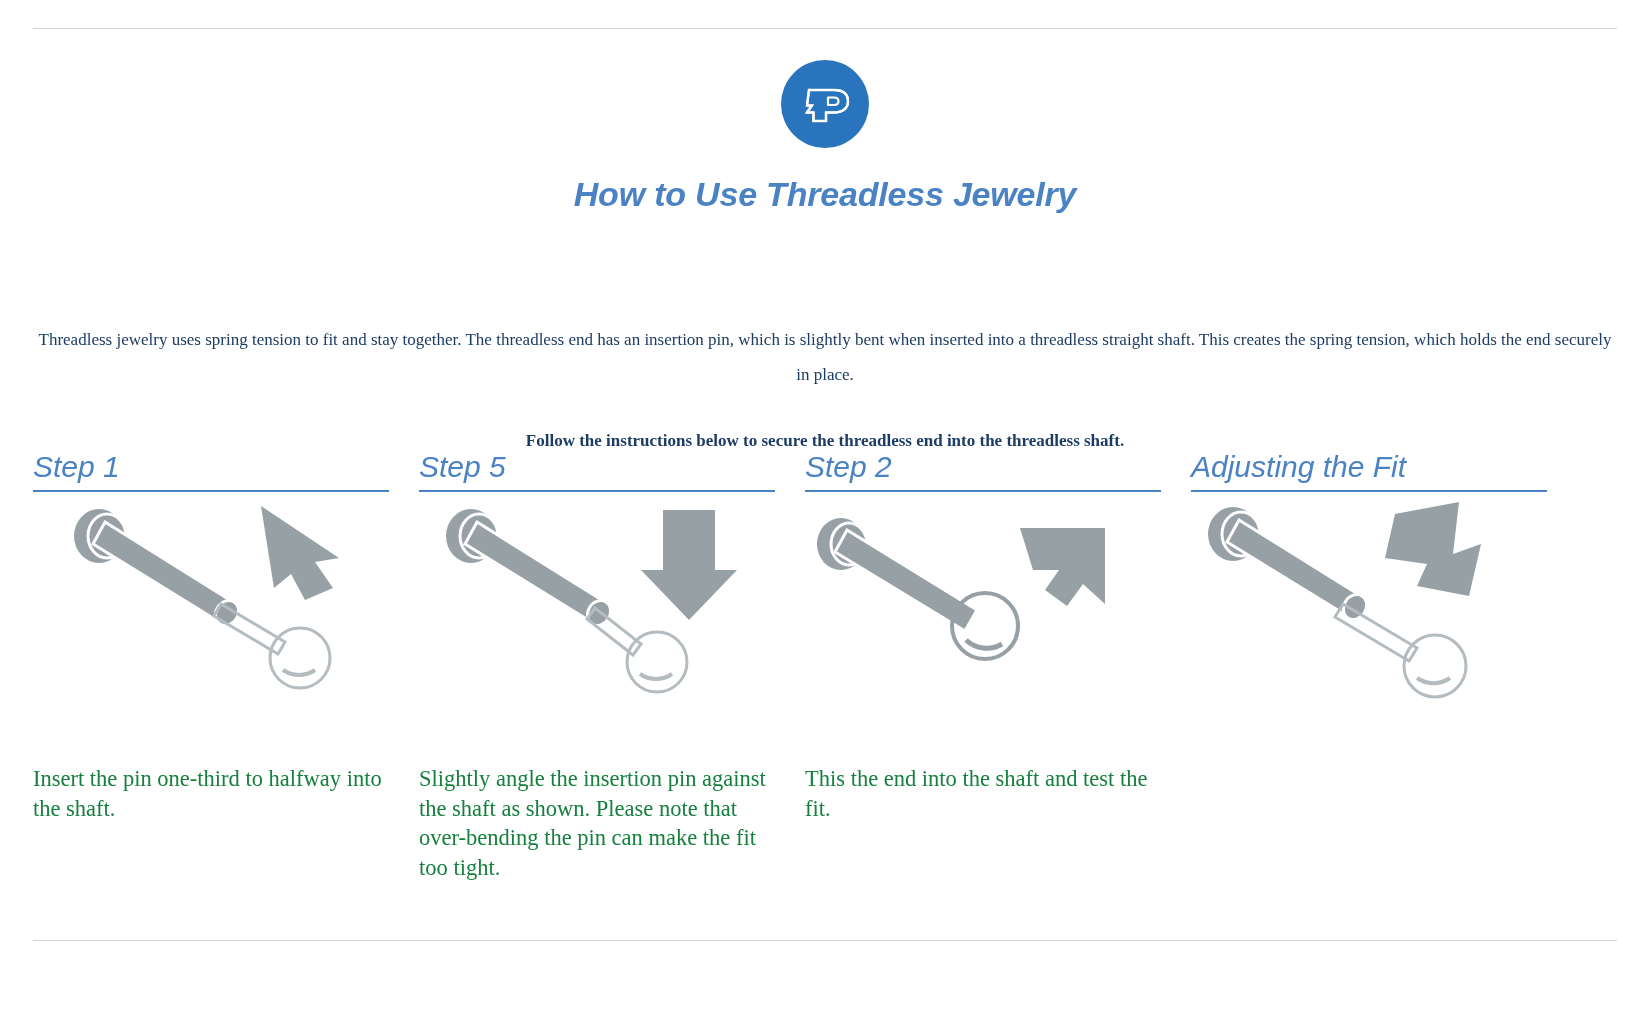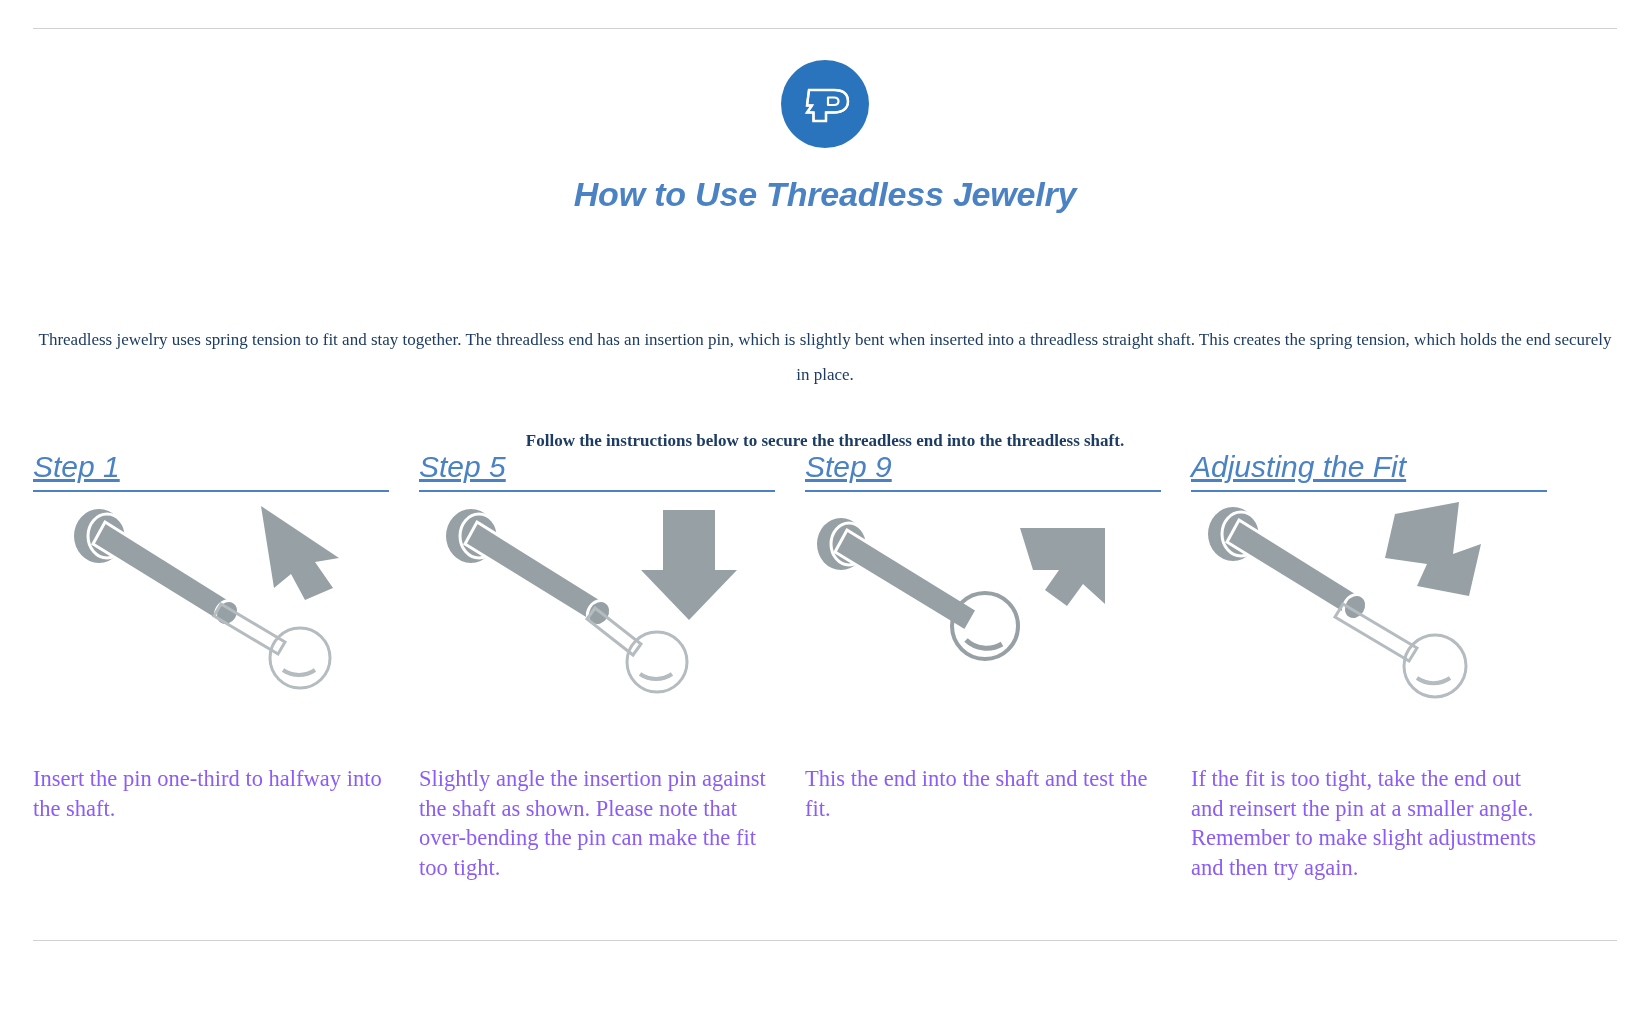--- a/index.html
+++ b/index.html
@@ -92,41 +92,40 @@
   .col {
     width: 356px;
     flex: 0 0 356px;
   }
   .col-head {
     font-size: 30px;
     font-style: italic;
     color: #4a82c4;
     line-height: 38px;
     white-space: nowrap;
-    text-decoration: underline;
   }
   .col-rule {
     height: 2px;
     background: #4a82c4;
     margin-top: 4px;
   }
   .art {
     height: 272px;
     position: relative;
   }
   .art svg {
     position: absolute;
     left: 0;
     top: 0;
   }
   .caption {
     font-family: "Liberation Serif", serif;
     font-size: 22.5px;
     line-height: 29.5px;
-    color: #8b5cf6;
+    color: #15803d;
   }
 </style>
 </head>
 <body>
 
 <div class="page">
 
   <div class="rule-top"></div>
 
   <div class="logo-wrap">
@@ -188,21 +187,21 @@
             <circle cx="238" cy="170" r="30"></circle>
             <path d="M221 182 A28 28 0 0 0 253 182" stroke-width="4"></path>
           </g>
           <path d="M244 18 L296 18 L296 78 L318 78 L270 128 L222 78 L244 78 Z" fill="#96a0a5"></path>
         </svg>
       </div>
       <div class="caption">Slightly angle the insertion pin against the shaft as shown. Please note that over-bending the pin can make the fit too tight.</div>
     </div>
 
     <div class="col">
-      <div class="col-head">Step 9</div>
+      <div class="col-head">Step 2</div>
       <div class="col-rule"></div>
       <div class="art">
         <svg width="330" height="230" viewBox="0 0 330 230" aria-hidden="true">
           <g>
             <ellipse cx="36" cy="52" rx="24" ry="26" fill="#96a0a5"></ellipse>
             <ellipse cx="44" cy="52" rx="18" ry="21" fill="#96a0a5" stroke="#ffffff" stroke-width="3"></ellipse>
             <path d="M42 38 L172 118 L160 139 L30 60 Z" fill="#96a0a5" stroke="#ffffff" stroke-width="3"></path>
           </g>
           <g fill="none" stroke="#96a0a5" stroke-width="4">
             <circle cx="180" cy="134" r="33"></circle>
@@ -226,19 +225,18 @@
             <ellipse cx="164" cy="115" rx="11" ry="13" transform="rotate(32 164 115)" fill="#96a0a5" stroke="#ffffff" stroke-width="3"></ellipse>
           </g>
           <g fill="none" stroke="#b4bcc0" stroke-width="3">
             <path d="M152 112 L226 156 L218 169 L144 125 Z"></path>
             <circle cx="244" cy="174" r="31"></circle>
             <path d="M226 186 A29 29 0 0 0 259 186" stroke-width="4"></path>
           </g>
           <path d="M204 22 L268 10 L262 62 L290 52 L278 104 L226 94 L236 72 L194 66 Z" fill="#96a0a5"></path>
         </svg>
       </div>
-      <div class="caption">If the fit is too tight, take the end out and reinsert the pin at a smaller angle. Remember to make slight adjustments and then try again.</div>
     </div>
 
   </div>
 
   <div class="rule-bottom"></div>
 </div>
 
 </body></html>

